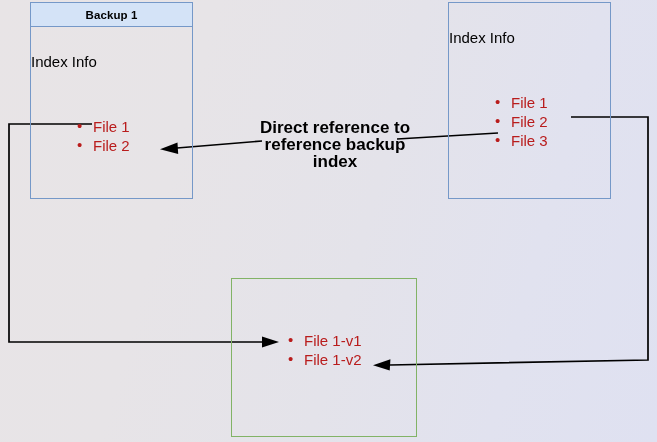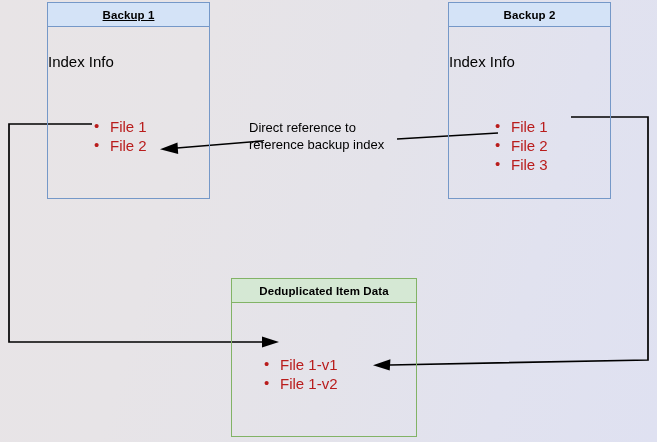--- a/index.html
+++ b/index.html
@@ -21,52 +21,52 @@
   .box .body{box-sizing:border-box;width:100%;position:relative;}
 
   .box-blue{border:1.6px solid #7598c8;}
   .box-blue .hdr{background:#d4e3f7;border-bottom:1.6px solid #7598c8;}
   .box-blue .body{background:transparent;}
 
   .box-green{border:1.6px solid #82b366;}
   .box-green .hdr{background:#d5e8d4;border-bottom:1.6px solid #82b366;}
   .box-green .body{background:transparent;}
 
-  #backup1{left:47px;top:2px;width:163px;height:197px;text-decoration:underline;}
+  #backup1{left:30px;top:2px;width:163px;height:197px;}
   #backup2{left:448px;top:2px;width:163px;height:197px;}
   #dedup  {left:231px;top:278px;width:186px;height:159px;}
   #backup1 .body,#backup2 .body{height:171px;}
   #dedup   .body{height:133px;}
 
   .index-title{
     position:absolute;left:0;right:0;top:26px;text-align:left;
     font-size:15px;color:#000;
   }
 
   ul.files{
     list-style:none;margin:0;padding:0;position:absolute;
     font-size:15px;color:#b91c1c;line-height:19px;
   }
   ul.files li{position:relative;padding-left:16px;white-space:nowrap;}
   ul.files li::before{
     content:"\2022";position:absolute;left:0;top:-1px;font-size:15px;
   }
   #b1-files{left:46px;top:90px;}
   #b2-files{left:46px;top:90px;}
-  #dd-files{left:32px;top:52px;}
+  #dd-files{left:56px;top:52px;}
 
   
   svg.links{position:absolute;left:0;top:0;width:657px;height:442px;overflow:visible;}
   svg.links path,svg.links line{fill:none;stroke:#000;stroke-width:1.7;}
   svg.links polygon{fill:#000;stroke:none;}
 
   
   .caption{
     position:absolute;left:249px;top:119px;width:172px;
-    text-align:left;font-size:13px;line-height:17px;color:#000;
+    text-align:center;font-size:17px;line-height:17px;color:#000;font-weight:bold;
   }
 </style>
 </head>
 <body>
 
 <div class="stage">
 
   <svg class="links" viewBox="0 0 657 442" xmlns="http://www.w3.org/2000/svg">
 
     <g>
@@ -91,33 +91,31 @@
     <div class="body">
       <div class="index-title">Index Info</div>
       <ul class="files" id="b1-files">
         <li>File 1</li>
         <li>File 2</li>
       </ul>
     </div>
   </div>
 
   <div class="box box-blue" id="backup2">
-    <div class="hdr">Backup 2</div>
     <div class="body">
       <div class="index-title">Index Info</div>
       <ul class="files" id="b2-files">
         <li>File 1</li>
         <li>File 2</li>
         <li>File 3</li>
       </ul>
     </div>
   </div>
 
   <div class="box box-green" id="dedup">
-    <div class="hdr">Deduplicated Item Data</div>
     <div class="body">
       <ul class="files" id="dd-files">
         <li>File 1-v1</li>
         <li>File 1-v2</li>
       </ul>
     </div>
   </div>
 
   <div class="caption">
     <div>Direct reference to</div>

